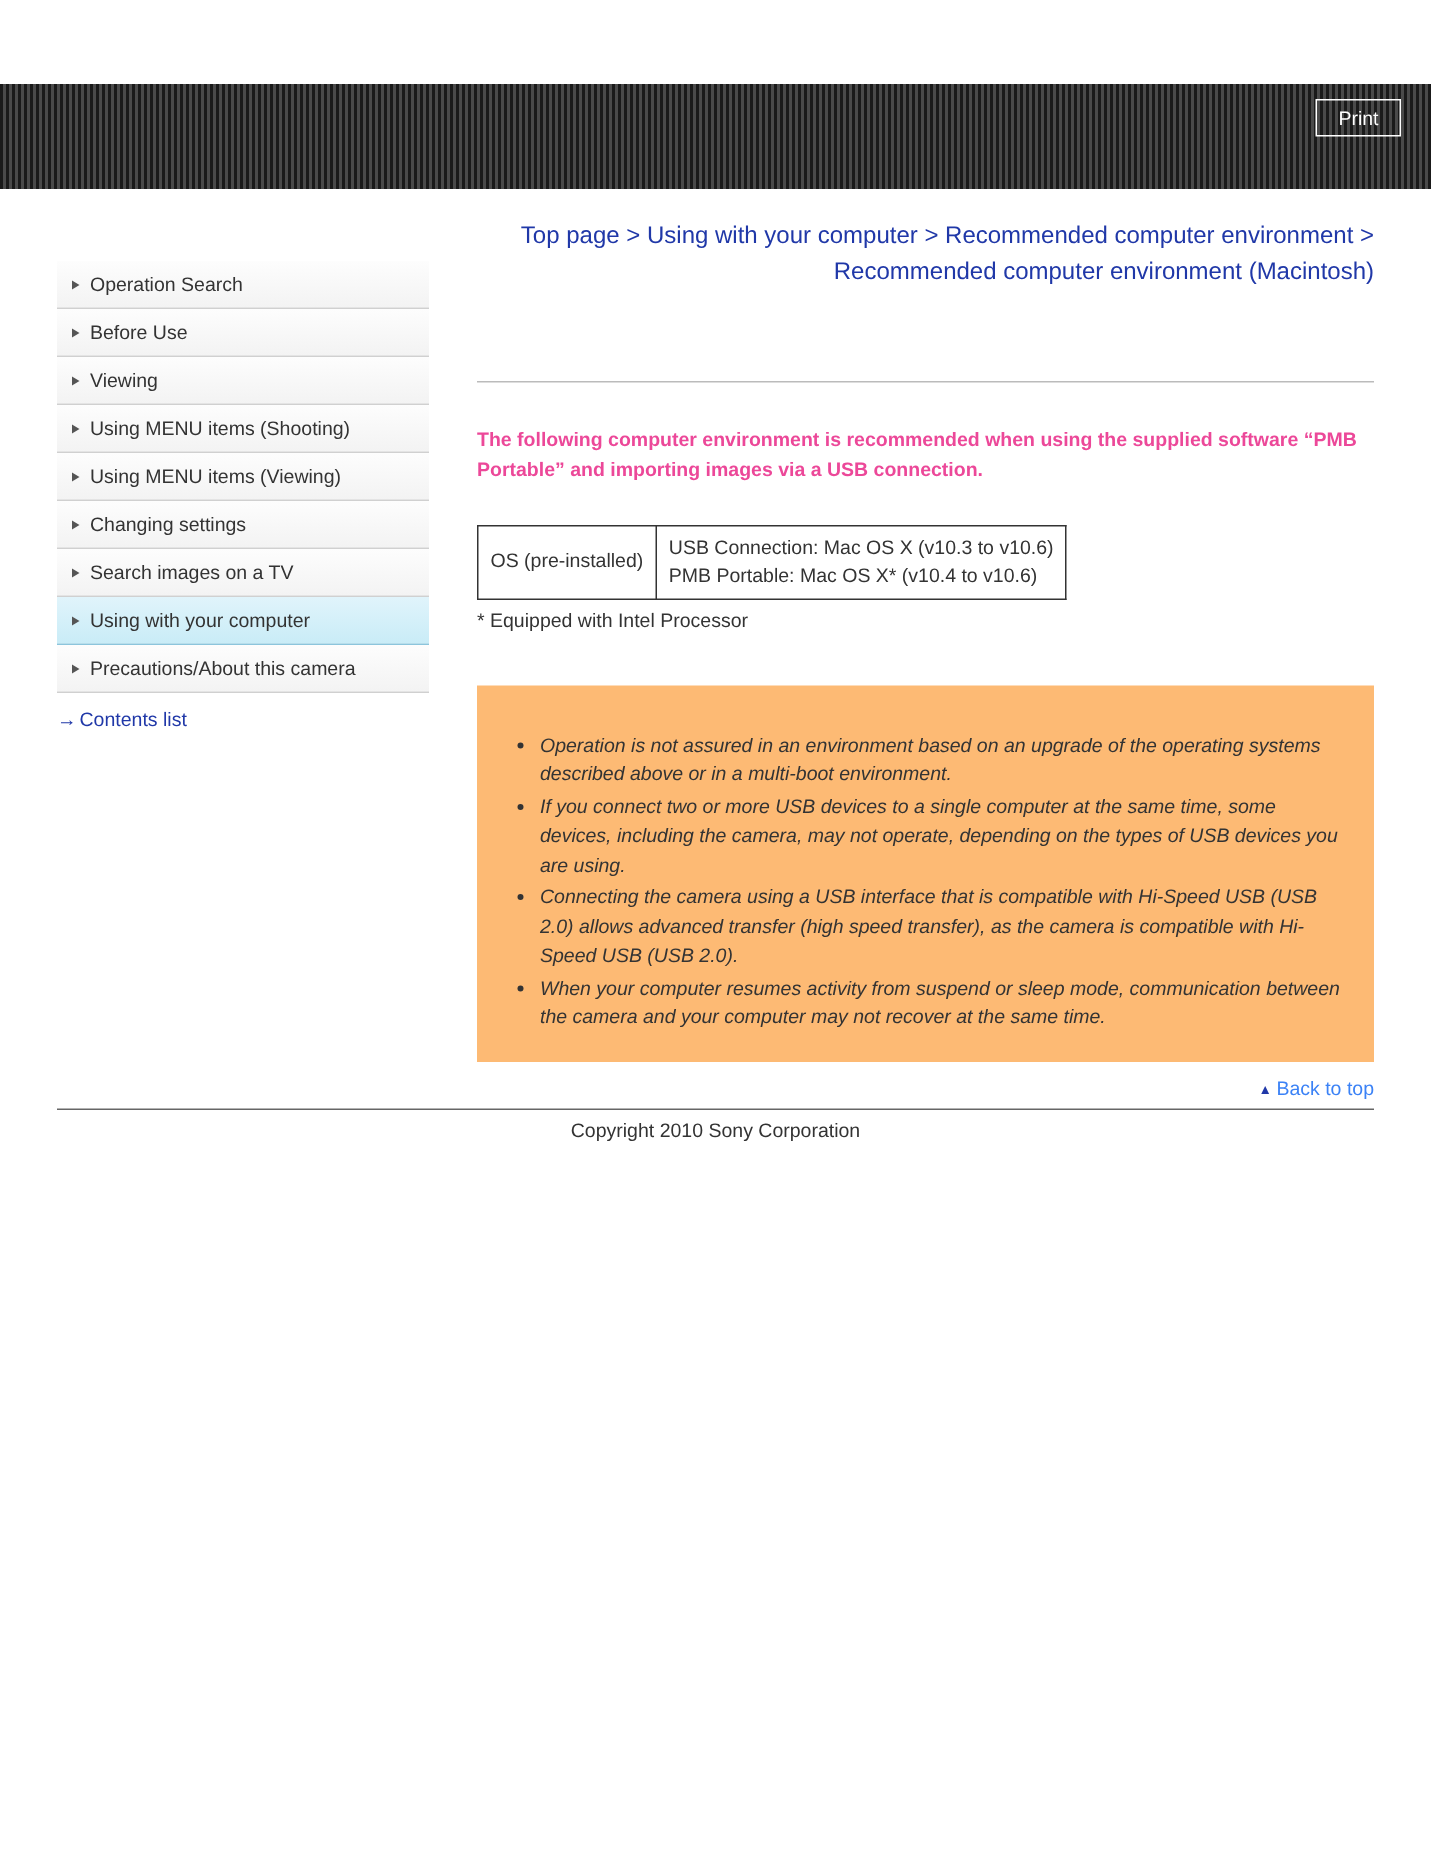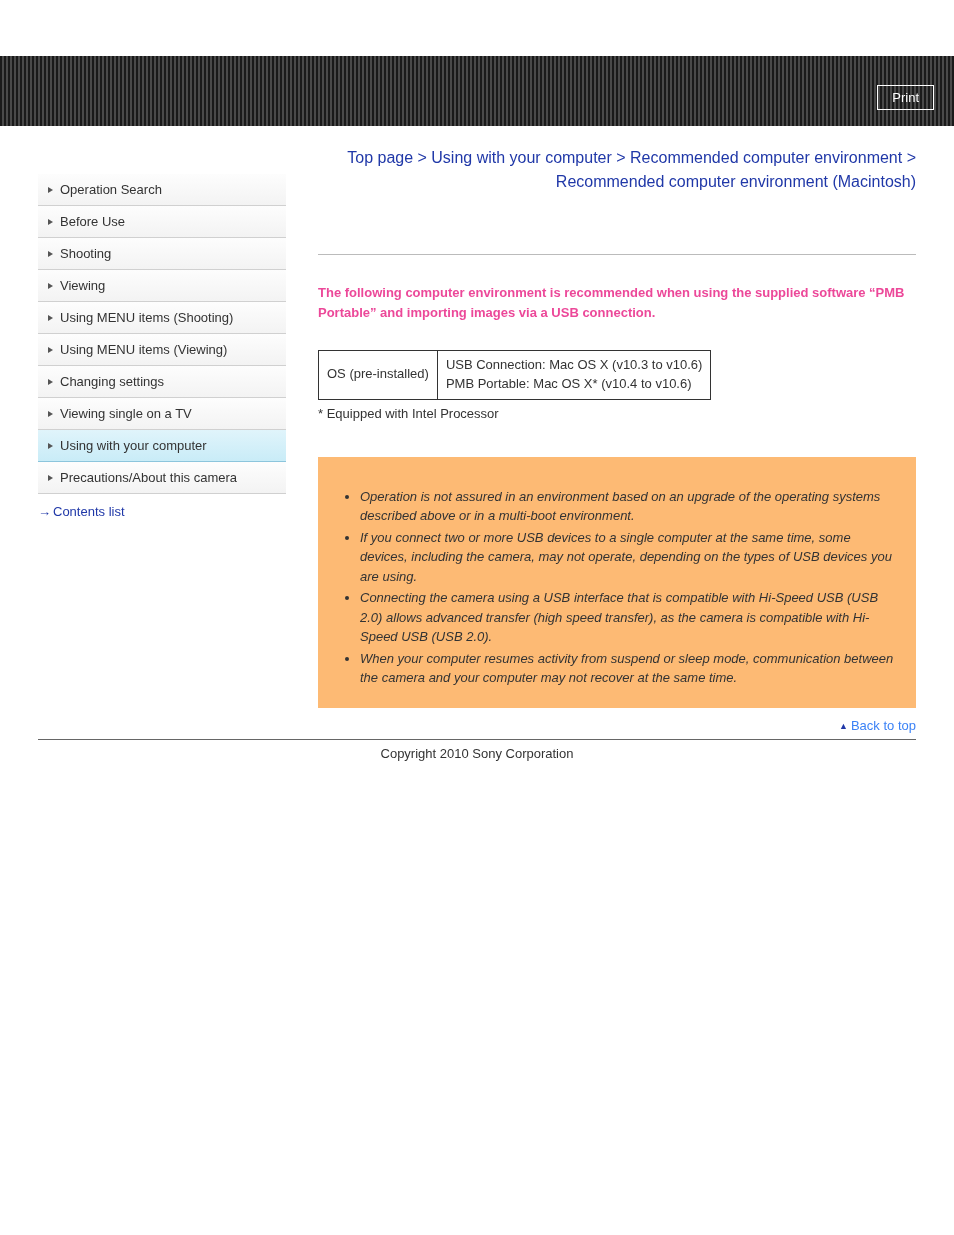--- a/index.html
+++ b/index.html
@@ -13,21 +13,21 @@
   .banner {
     width: 100%;
     height: 70px;
     background: repeating-linear-gradient(90deg, #1a1a1a 0px, #1a1a1a 2px, #4a4a4a 2px, #4a4a4a 4px);
     margin-top: 56px;
     position: relative;
   }
   .print-btn {
     position: absolute;
     right: 20px;
-    top: 29px;
+    top: 10px;
     border: 1px solid #fff;
     color: #fff;
     padding: 4px 14px;
     font-size: 13px;
     cursor: pointer;
     background: transparent;
   }
   .container {
     display: flex;
     padding: 20px 38px 0 38px;
@@ -151,26 +151,25 @@
 <div class="banner">
   <button class="print-btn">Print</button>
 </div>
 
 <div class="container">
 
   <nav class="sidebar">
     <ul id="sidebar-list">
         <li>Operation Search</li>
         <li>Before Use</li>
-        <li>Shooting</li>
         <li>Viewing</li>
         <li>Using MENU items (Shooting)</li>
         <li>Using MENU items (Viewing)</li>
         <li>Changing settings</li>
-        <li>Viewing single on a TV</li>
+        <li>Search images on a TV</li>
         <li class="active">Using with your computer</li>
         <li>Precautions/About this camera</li>
       </ul>
     <div class="contents-link">
       <span class="arrow">→</span><span>Contents list</span>
     </div>
   </nav>
 
   <main class="main">
     <div class="breadcrumb">

